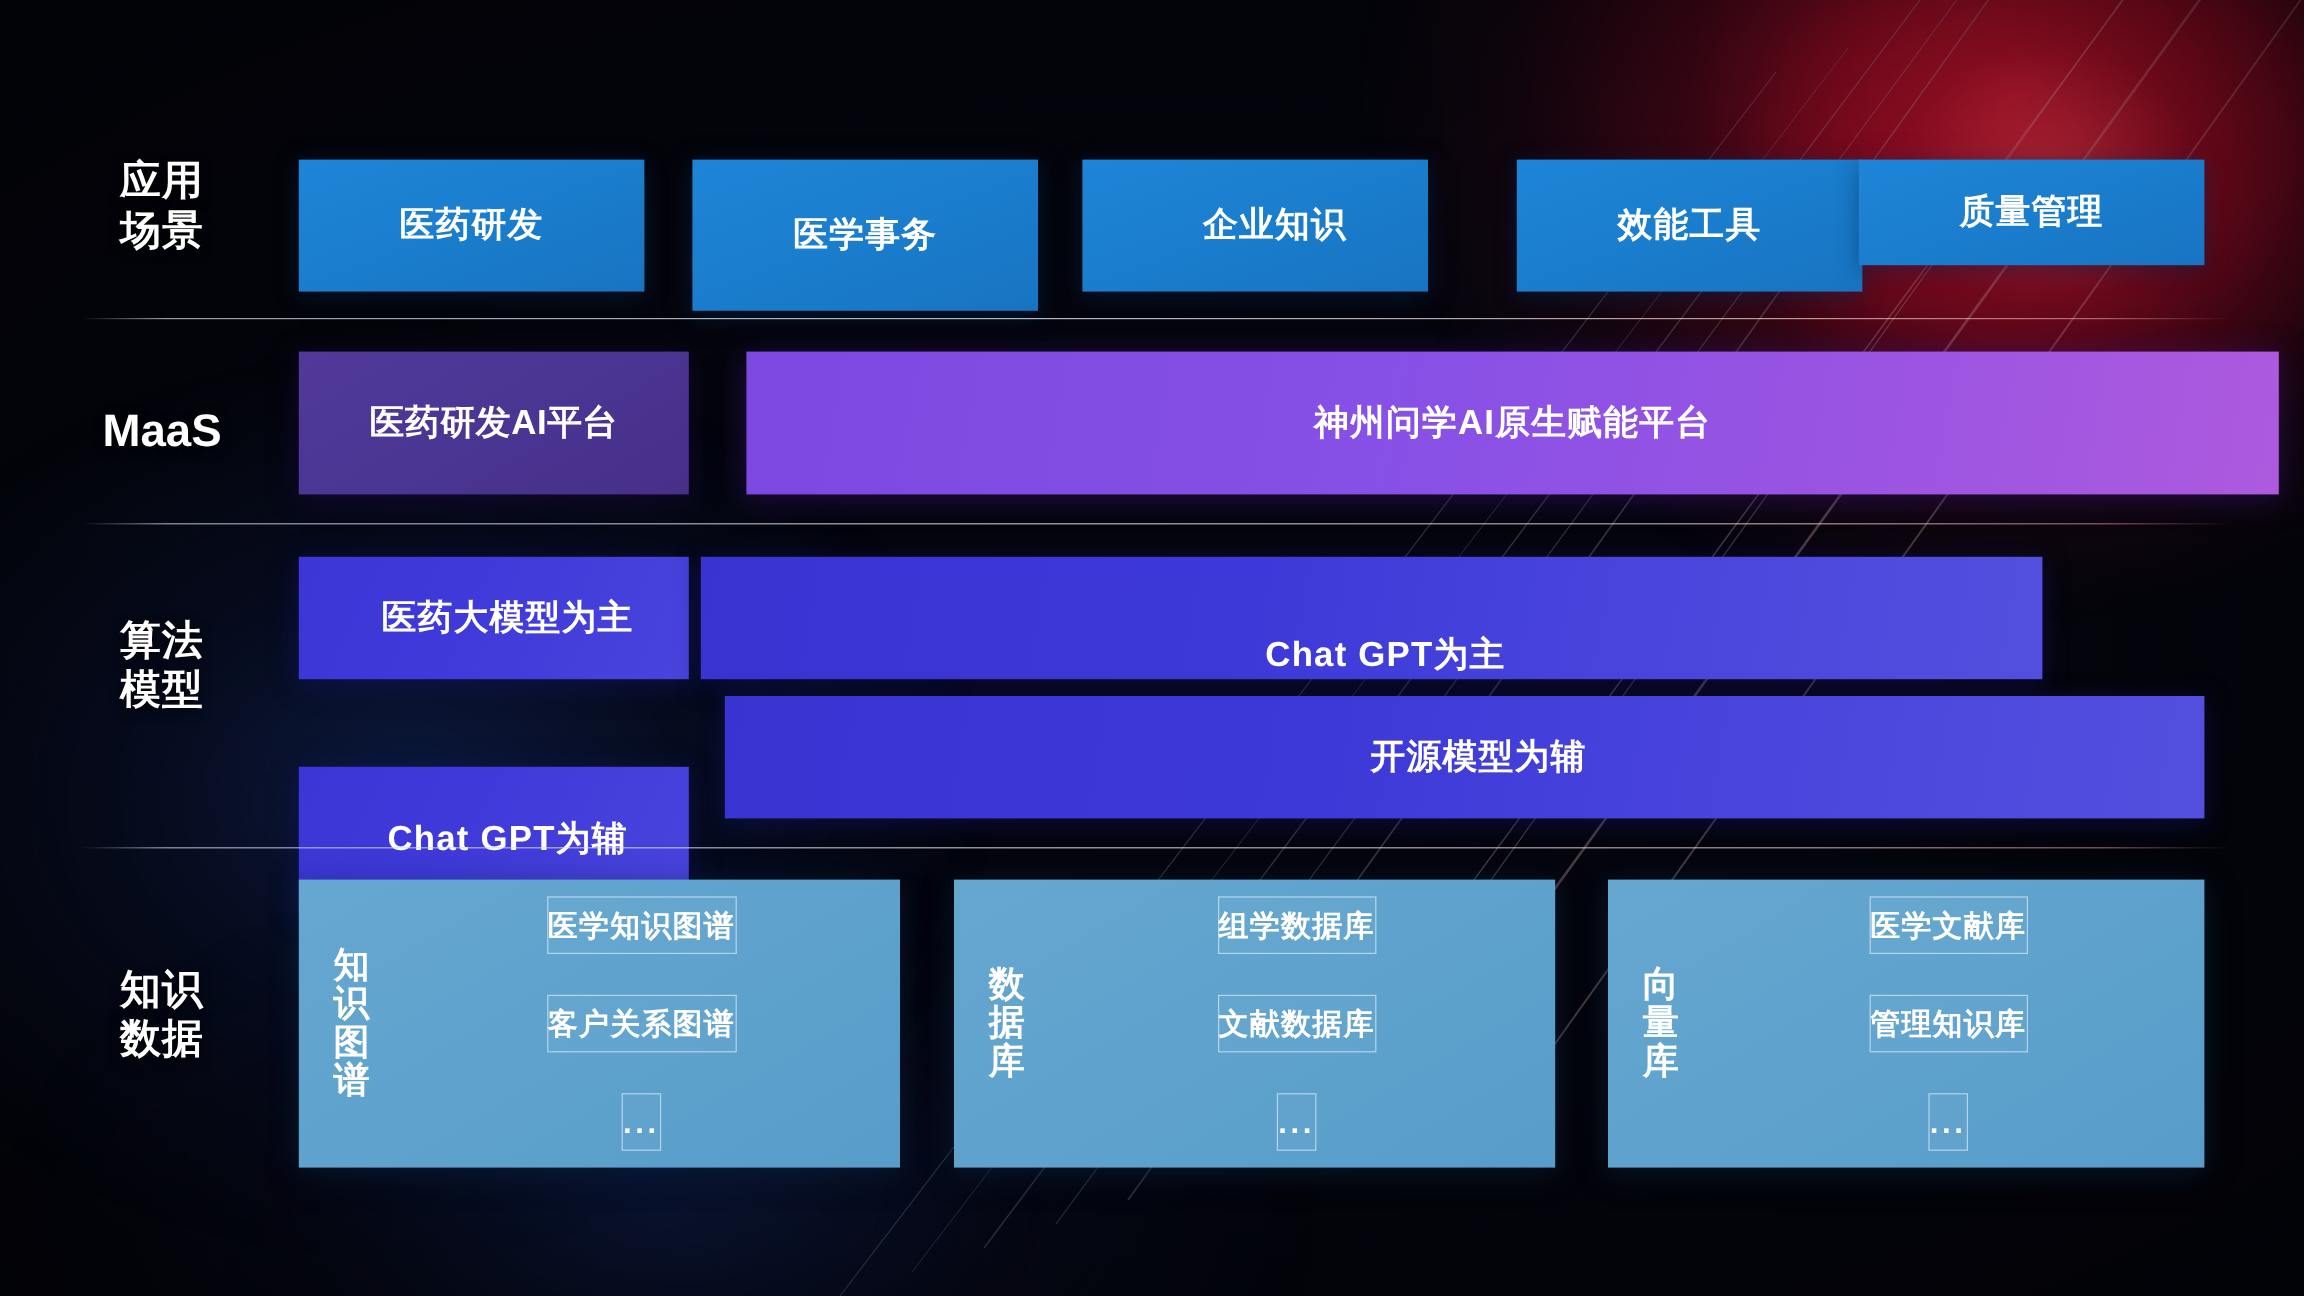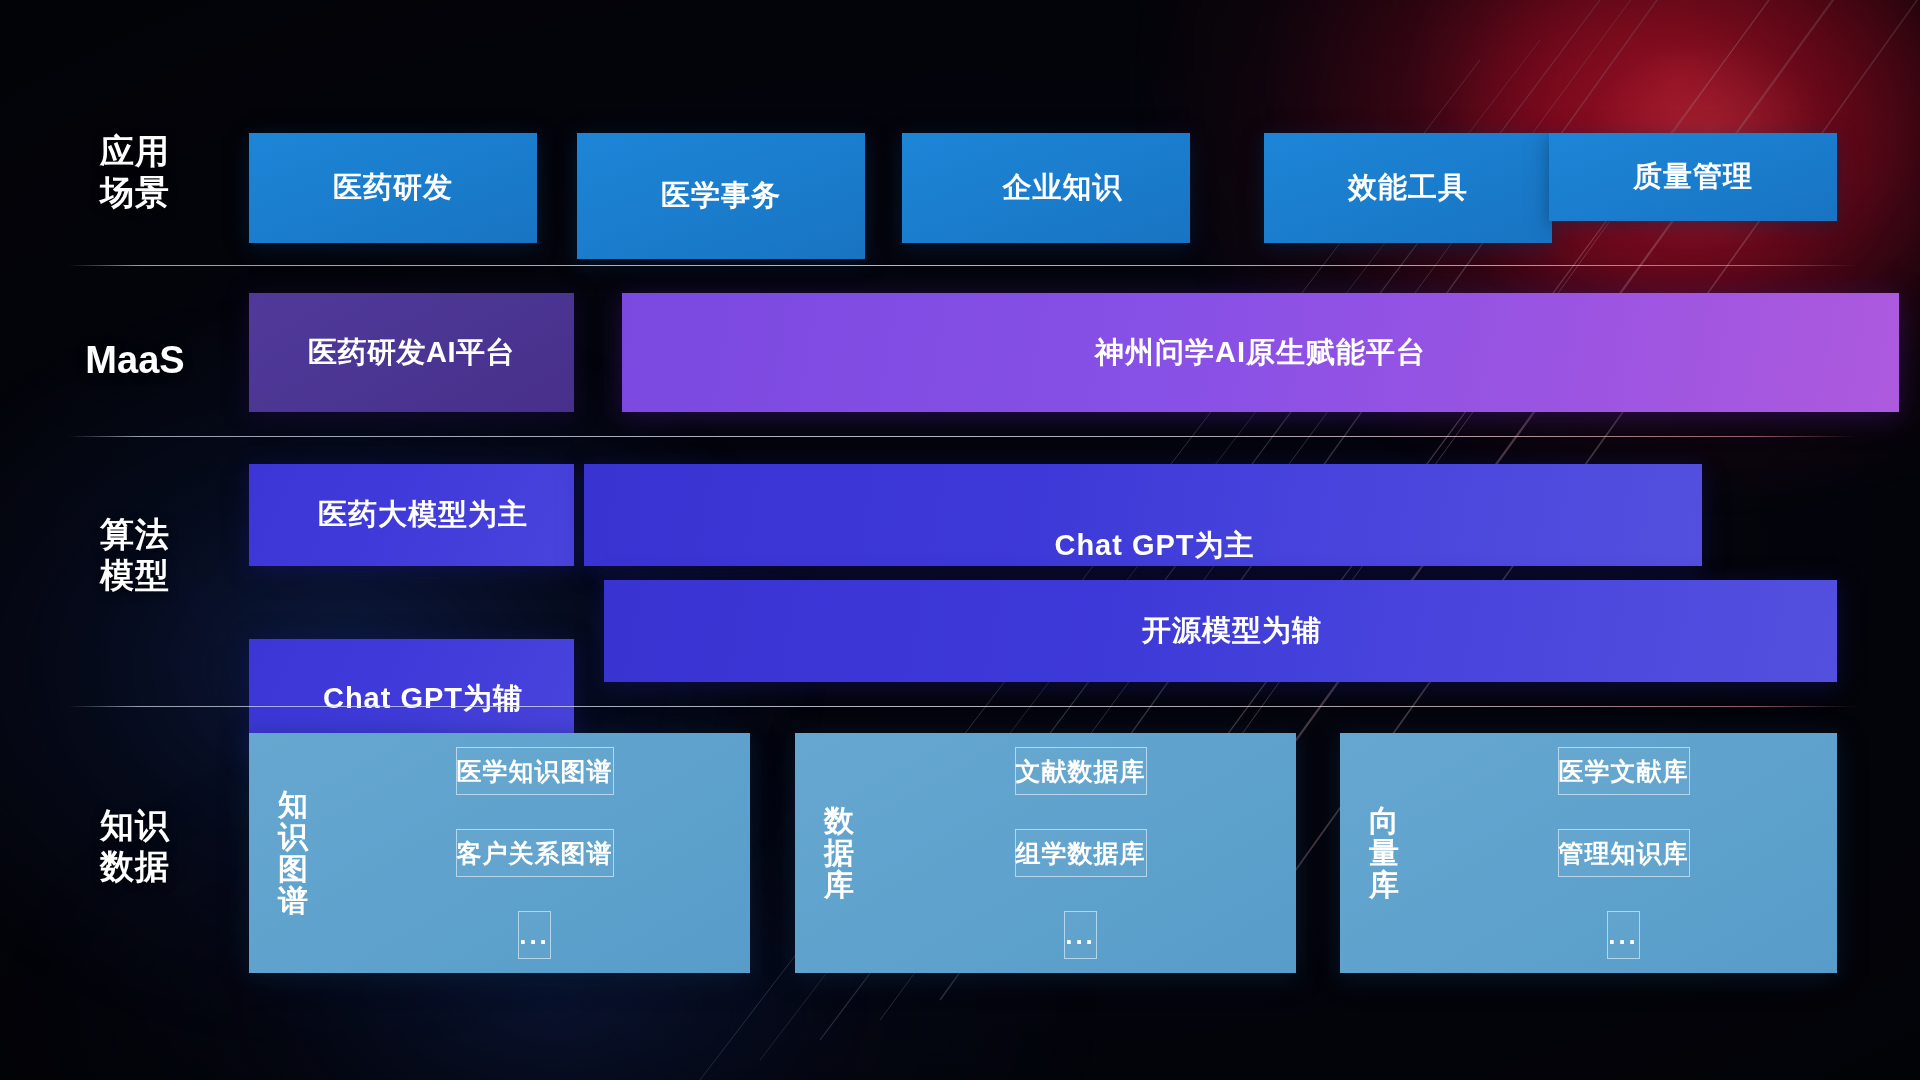--- a/index.html
+++ b/index.html
@@ -233,22 +233,22 @@
     <div class="kpanel-items">
       <div class="kitem">医学知识图谱</div>
       <div class="kitem">客户关系图谱</div>
       <div class="kitem dots">...</div>
     </div>
   </div>
 
   <div class="kpanel" style="left:795px;top:733px;width:501px;height:240px;">
     <div class="kpanel-label">数据库</div>
     <div class="kpanel-items">
+      <div class="kitem">组学数据库</div>
       <div class="kitem">文献数据库</div>
-      <div class="kitem">组学数据库</div>
       <div class="kitem dots">...</div>
     </div>
   </div>
 
   <div class="kpanel" style="left:1340px;top:733px;width:497px;height:240px;">
     <div class="kpanel-label">向量库</div>
     <div class="kpanel-items">
       <div class="kitem">医学文献库</div>
       <div class="kitem">管理知识库</div>
       <div class="kitem dots">...</div>

